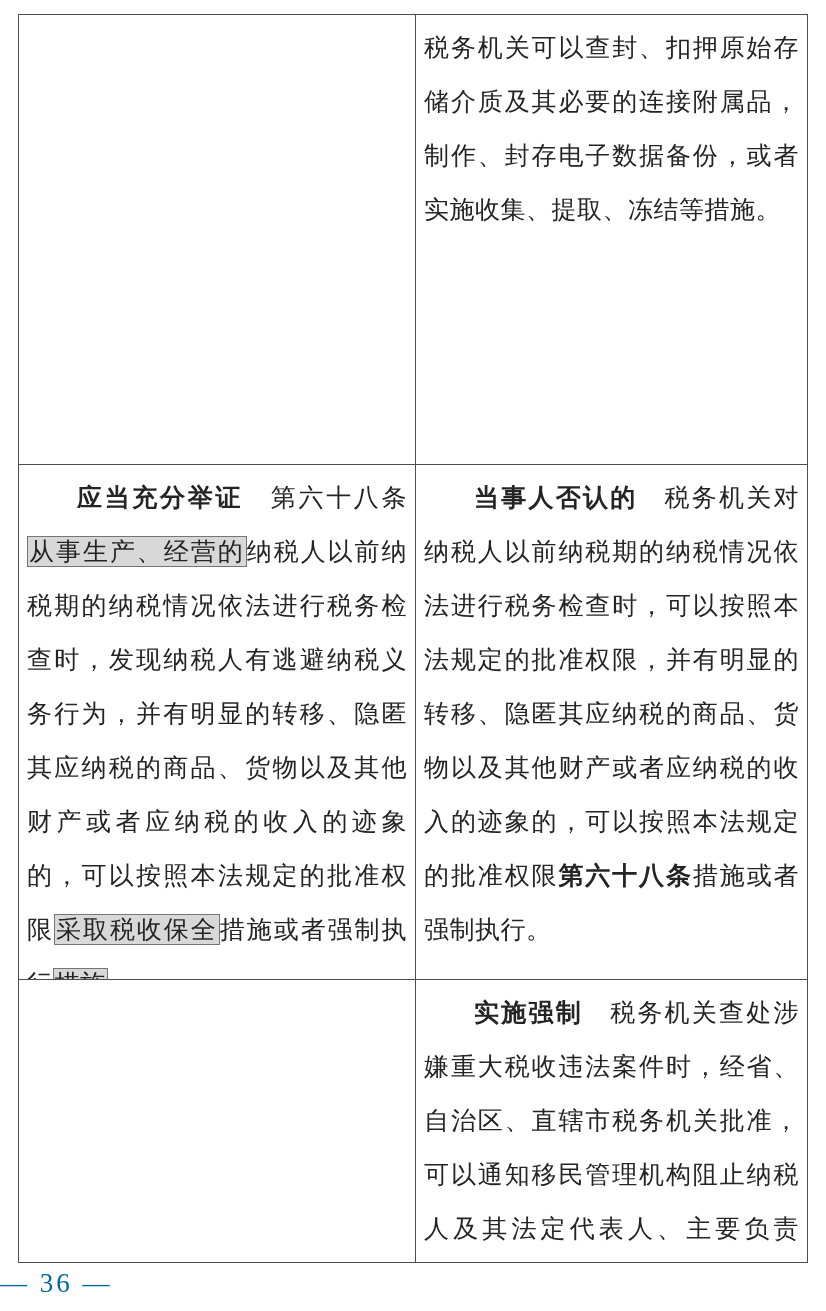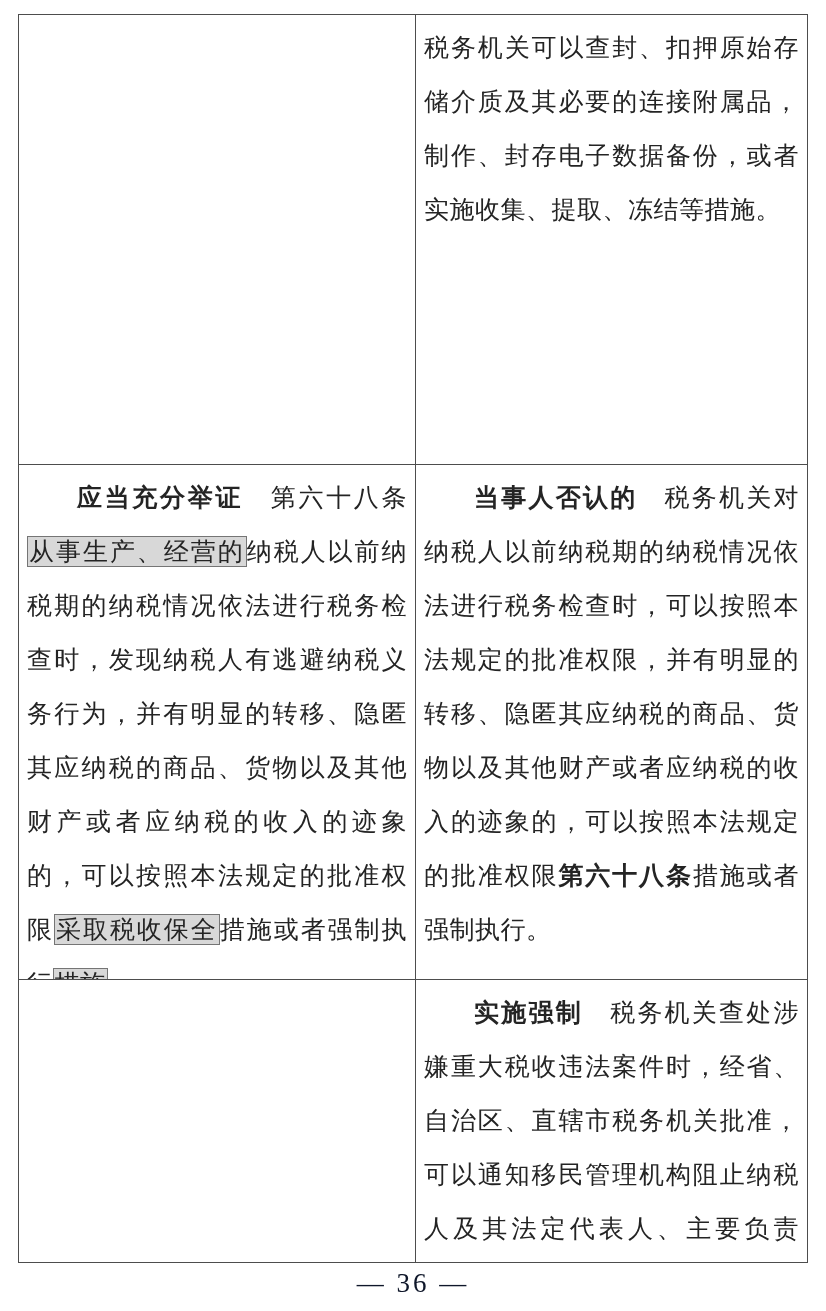--- a/index.html
+++ b/index.html
@@ -64,23 +64,22 @@
     border: 1px solid #757575;
     padding: 1px 1px;
     box-decoration-break: clone;
     -webkit-box-decoration-break: clone;
   }
   .page-number {
     position: absolute;
     top: 1268px;
     left: 0;
     width: 100%;
-    text-align: center;
     font-size: 27px;
-    color: #0f172a;
+    color: #0369a1;
     letter-spacing: 3px;
   }
 </style>
 </head>
 <body>
 
 <div class="page">
   <div class="law-table">
     <div class="t-row r0">
       <div class="t-cell left"></div>

